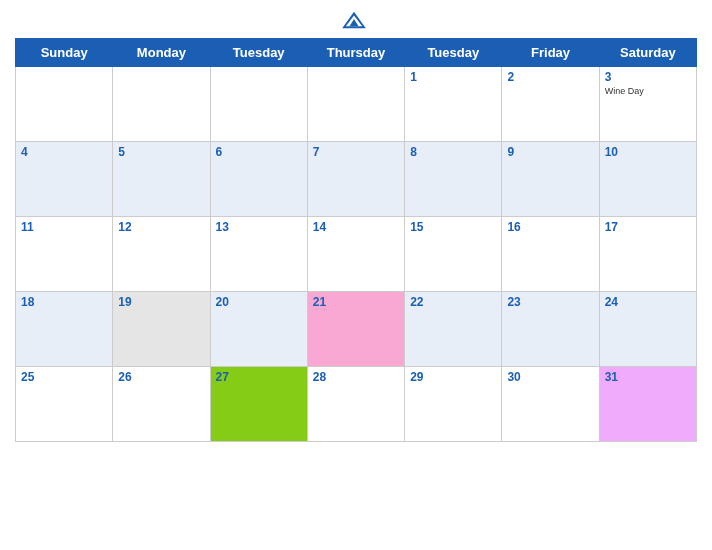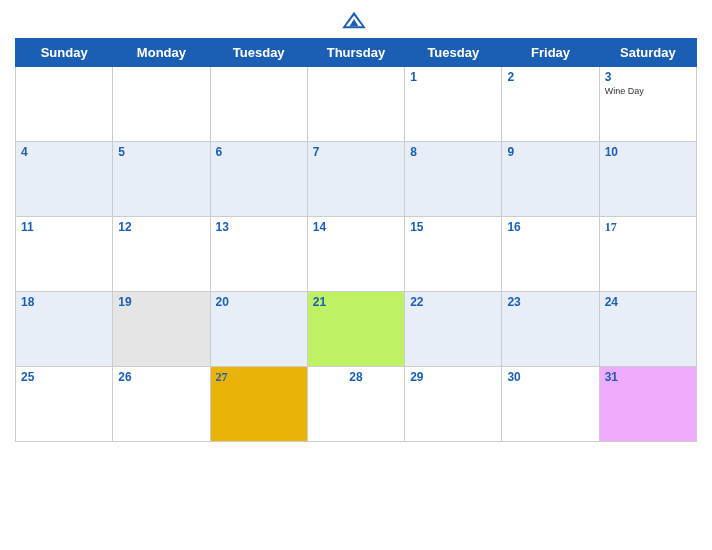--- a/index.html
+++ b/index.html
@@ -191,58 +191,58 @@
           </td>
           <td style="background-color: rgb(255, 255, 255);">
             <span class="day-number">14</span>
           </td>
           <td style="background-color: rgb(255, 255, 255);">
             <span class="day-number">15</span>
           </td>
           <td style="background-color: rgb(255, 255, 255);">
             <span class="day-number">16</span>
           </td>
-          <td style="background-color: rgb(255, 255, 255); font-family: Liberation Serif, serif;">
+          <td style="background-color: rgb(255, 255, 255);">
             <span class="day-number">17</span>
           </td>
         </tr>
         <tr>
           <td style="background-color: rgb(232, 238, 248);">
             <span class="day-number">18</span>
           </td>
           <td style="background-color: #e5e5e5;">
             <span class="day-number">19</span>
           </td>
           <td style="background-color: rgb(232, 238, 248);">
             <span class="day-number">20</span>
           </td>
-          <td style="background-color: #bef264; margin-left: 12px;">
+          <td style="background-color: #f9a8d4; margin-left: 12px;">
             <span class="day-number">21</span>
           </td>
           <td style="background-color: rgb(232, 238, 248);">
             <span class="day-number">22</span>
           </td>
           <td style="background-color: rgb(232, 238, 248);">
             <span class="day-number">23</span>
           </td>
           <td style="background-color: rgb(232, 238, 248);">
             <span class="day-number">24</span>
           </td>
         </tr>
         <tr>
           <td style="background-color: rgb(255, 255, 255);">
             <span class="day-number">25</span>
           </td>
           <td style="background-color: rgb(255, 255, 255); margin-left: 34px;">
             <span class="day-number">26</span>
           </td>
-          <td style="background-color: #eab308; font-family: Liberation Serif, serif;">
+          <td style="background-color: #84cc16;">
             <span class="day-number">27</span>
           </td>
-          <td style="background-color: rgb(255, 255, 255); text-align: center;">
+          <td style="background-color: rgb(255, 255, 255);">
             <span class="day-number">28</span>
           </td>
           <td style="background-color: rgb(255, 255, 255);">
             <span class="day-number">29</span>
           </td>
           <td style="background-color: rgb(255, 255, 255);">
             <span class="day-number">30</span>
           </td>
           <td style="background-color: #f0abfc;">
             <span class="day-number">31</span>

